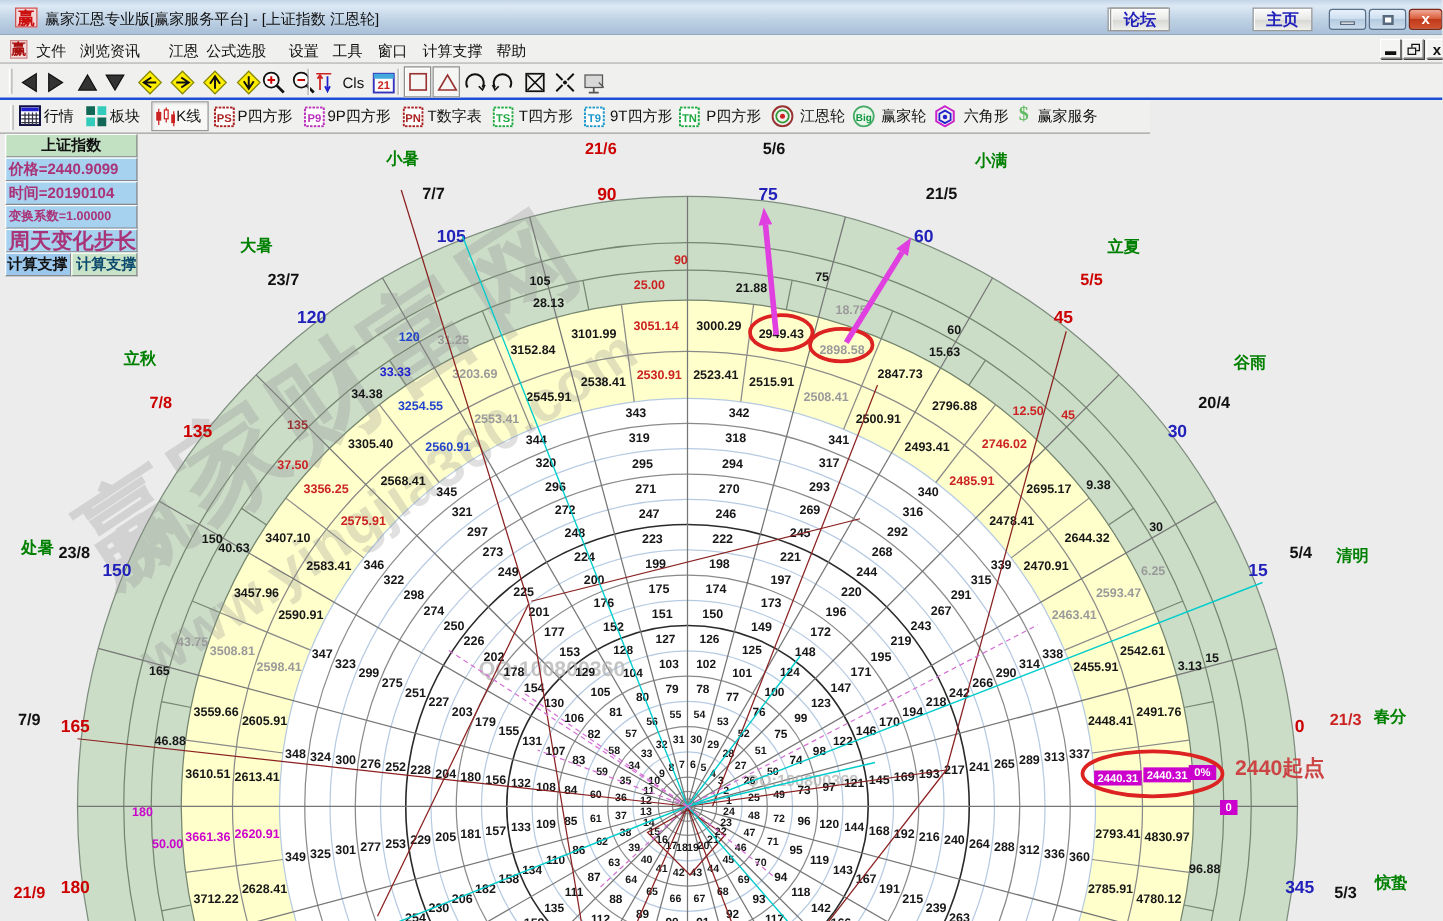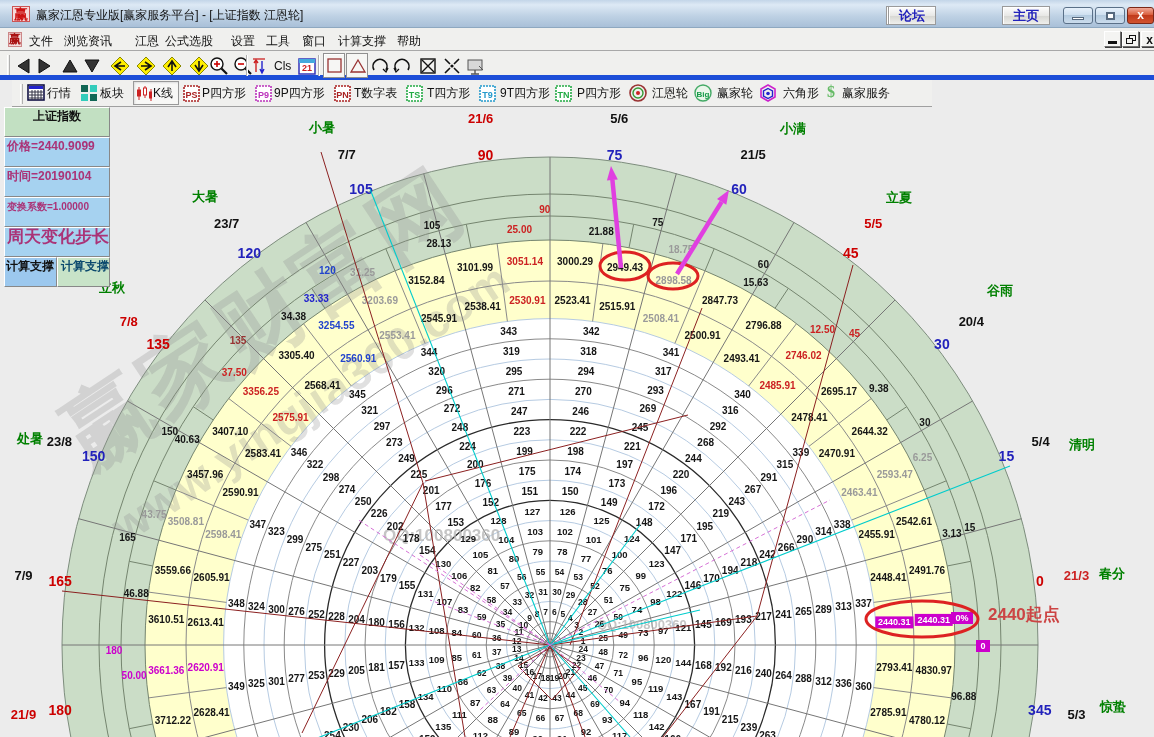--- a/index.html
+++ b/index.html
@@ -2,27 +2,27 @@
 <html><head><meta charset="utf-8"><style>
 *{margin:0;padding:0;box-sizing:border-box}
 body{width:1154px;height:737px;overflow:hidden;position:relative;font-family:"Liberation Sans",sans-serif;background:#ececec}
 .titlebar{position:absolute;left:0;top:0;width:1154px;height:28px;background:linear-gradient(#c3d5e8 0%,#dde9f5 18%,#bed1e4 60%,#a9c0d8 100%);border-bottom:1px solid #8ea8c0}
 .title-ico{position:absolute;left:12px;top:6px;color:#cc1111;font-weight:bold;font-size:14px;background:#f6dada;border:1px solid #cc5555;line-height:14px;padding:0 1px}
 .title-txt{position:absolute;left:36px;top:7px;font-size:12px;color:#111}
 .tb-btn{position:absolute;top:6px;width:48px;height:19px;background:linear-gradient(#fdfdfd,#e8e8e6 50%,#d8d8d4 55%,#efefec);border:1px solid #9a9a9a;color:#2222bb;font-size:13px;font-weight:bold;text-align:center;line-height:17px;box-shadow:1px 1px 0 #ffffff inset}
 .wbtn{position:absolute;top:7px;height:17px;border-radius:3px;border:1px solid #5a7088}
 .menubar{position:absolute;left:0;top:28px;width:1154px;height:23px;background:#f0f0ee;border-bottom:1px solid #a8a8a8;font-size:12px;color:#111}
 .menubar span{position:absolute;top:5px}
-.toolbar1{position:absolute;left:0;top:51px;width:1154px;height:29px;background:#f0f0ee;border-bottom:5px solid #1d4ed8}
-.toolbar2{position:absolute;left:12px;top:80px;width:920px;height:27px;background:#f0f0ee;border-bottom:1px solid #a0a0a0}
+.toolbar1{position:absolute;left:0;top:51px;width:1154px;height:29px;background:#f0f0ee;border-bottom:2px solid #1d4ed8}
+.toolbar2{position:absolute;left:0;top:80px;width:920px;height:27px;background:#f0f0ee;border-bottom:1px solid #a0a0a0}
 .t2{position:absolute;top:5px;font-size:12px;color:#111}
 .grip{position:absolute;top:4px;width:3px;border-left:1px solid #fff;border-right:1px solid #b0b0b0;height:20px}
 .vsep{position:absolute;top:4px;width:2px;border-left:1px solid #b0b0b0;border-right:1px solid #fff;height:21px}
 .panel{position:absolute;left:4px;top:107px;width:106px;font-size:12px;font-weight:bold}
-.prow{border:1px solid #fff;border-bottom-color:#888;border-right-color:#888;height:30px;line-height:17px;padding-left:2px;background:#a6d2f0;color:#aa3377;white-space:nowrap;overflow:hidden}
+.prow{border:1px solid #fff;border-bottom-color:#888;border-right-color:#888;height:19px;line-height:17px;padding-left:2px;background:#a6d2f0;color:#aa3377;white-space:nowrap;overflow:hidden}
 </style></head><body>
 
 <svg width="1154" height="630" viewBox="0 107 1154 630" style="position:absolute;left:0;top:107px;font-family:'Liberation Sans',sans-serif">
 <rect x="0" y="107" width="1154" height="630" fill="#ececec"></rect>
 <circle cx="550.0" cy="645.0" r="488.0" fill="#cbddc7" stroke="#7d8d7d" stroke-width="1"></circle>
 <circle cx="550.0" cy="645.0" r="405.0" fill="#ffffcc"></circle>
 <circle cx="550.0" cy="645.0" r="326.4" fill="#ffffff"></circle>
 <circle cx="550.0" cy="645.0" r="23.4" fill="none" stroke="#8a8a8a" stroke-width="1"></circle>
 <circle cx="550.0" cy="645.0" r="43.599999999999994" fill="none" stroke="#b6cbe2" stroke-width="1"></circle>
 <circle cx="550.0" cy="645.0" r="63.8" fill="none" stroke="#8a8a8a" stroke-width="1"></circle>

